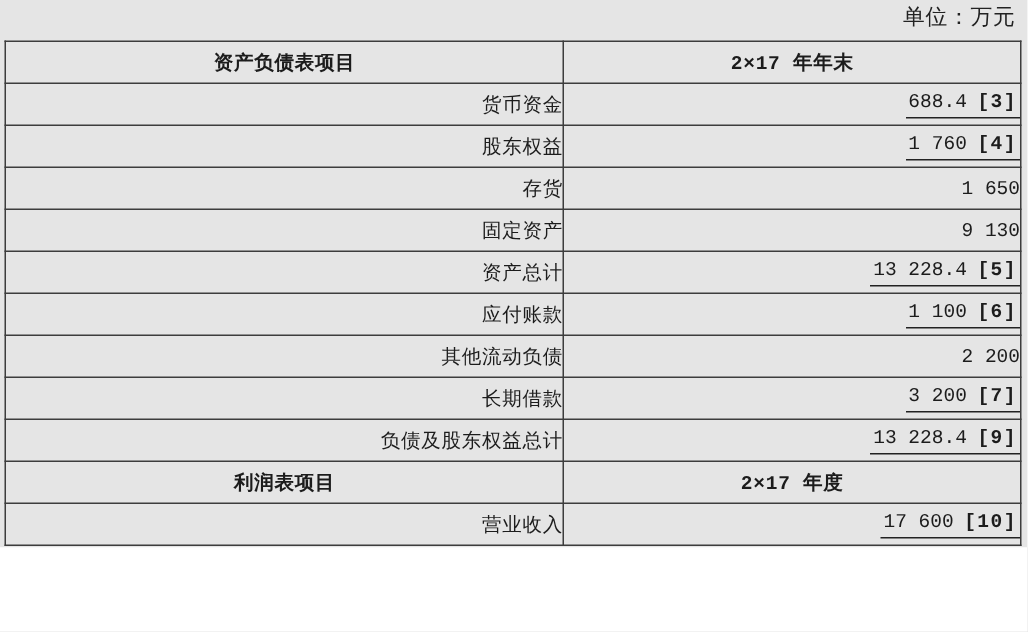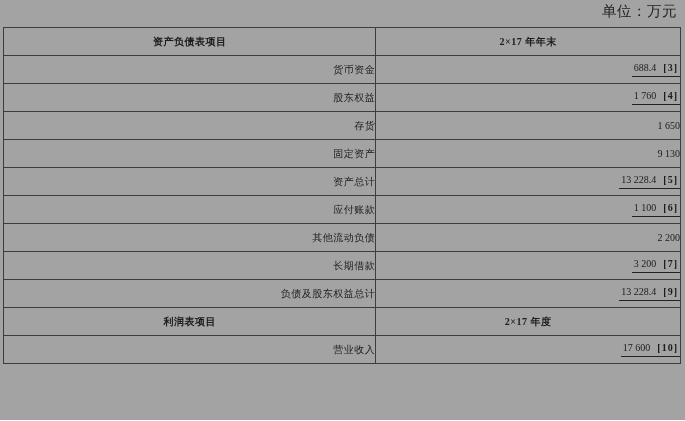--- a/index.html
+++ b/index.html
@@ -3,22 +3,22 @@
 <meta charset="utf-8">
 <style>
   html, body {
     margin: 0;
     padding: 0;
     background: #ffffff;
   }
   .page {
     position: relative;
     width: 685px;
-    height: 420px;
-    background: #a3a3a3;
+    height: 365px;
+    background: #e5e5e5;
     font-family: "Liberation Serif", "DejaVu Serif", serif;
     color: #1c1c1c;
     overflow: hidden;
   }
   .unit-line {
     position: absolute;
     top: 2px;
     right: 8px;
     font-size: 14.5px;
     color: #222;
@@ -29,24 +29,25 @@
     top: 27px;
     left: 3px;
     width: 678px;
     border-collapse: collapse;
     table-layout: fixed;
     border: 1.6px solid #2e2e2e;
   }
   table.fin-table td {
     border: 1px solid #3d3d3d;
     height: 27px;
-    font-size: 10px;
+    font-size: 13px;
     padding: 0;
     vertical-align: middle;
     color: #1c1c1c;
+    font-family: Liberation Mono, monospace;
   }
   col.c-item  { width: 55%; }
   col.c-value { width: 45%; }
   tr.header-row td {
     font-weight: bold;
     text-align: center;
     letter-spacing: 0.5px;
   }
   td.label {
     text-align: right;

